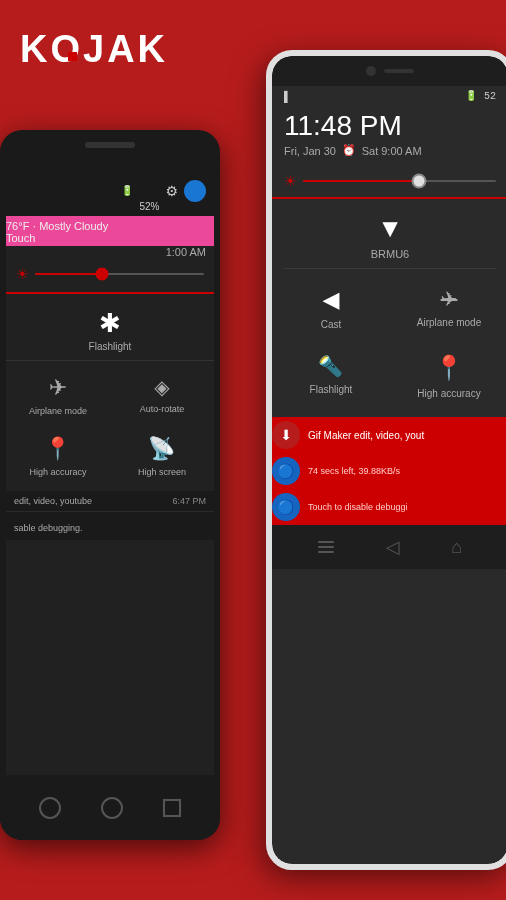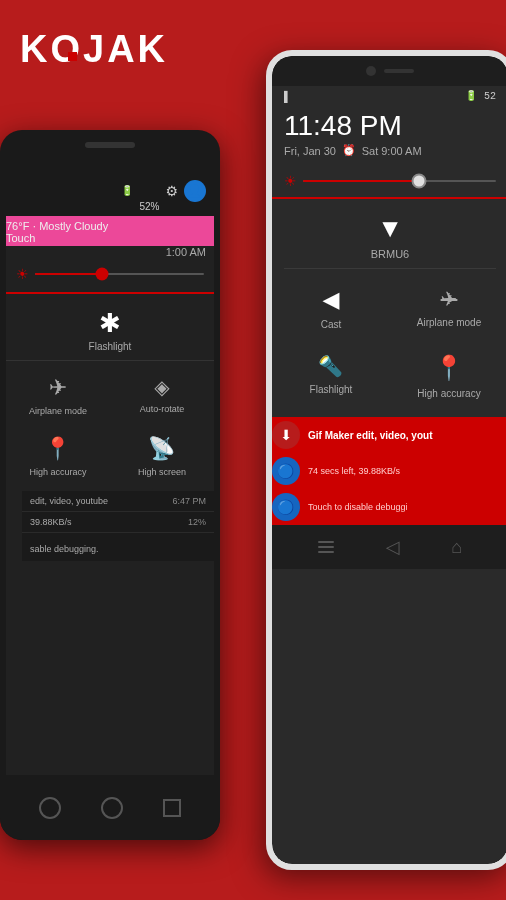--- a/index.html
+++ b/index.html
@@ -347,28 +347,24 @@
       <div class="quick-item">
         <span class="quick-icon">📍</span>
         <span class="quick-label">High accuracy</span>
       </div>
       <div class="quick-item">
         <span class="quick-icon">📡</span>
         <span class="quick-label">High screen</span>
       </div>
     </div>
 
-    <div style="background:#1a1a1a;flex:1;margin-left:16px;">
+    <div style="background:#1a1a1a;flex:1;">
       <div style="display:flex;justify-content:space-between;padding:5px 8px;border-bottom:1px solid #2a2a2a;">
         <span style="font-size:9px;color:#aaa;">edit, video, youtube</span>
         <span style="font-size:9px;color:#888;">6:47 PM</span>
-      </div>
-      <div style="display:flex;justify-content:space-between;padding:5px 8px;border-bottom:1px solid #2a2a2a;">
-        <span style="font-size:9px;color:#aaa;">39.88KB/s</span>
-        <span style="font-size:9px;color:#888;">12%</span>
       </div>
       <div style="padding:5px 8px;">
         <span style="font-size:9px;color:#aaa;text-align:center;">sable debugging.</span>
       </div>
     </div>
   </div>
 
   <div class="nav-bar">
     <div class="nav-circle"></div>
     <div class="nav-circle"></div>
@@ -436,21 +432,21 @@
       <div class="right-quick-item">
         <span class="right-quick-icon active">📍</span>
         <span class="right-quick-label">High accuracy</span>
       </div>
     </div>
 
     <div style="background:#cc0000;">
       <div class="right-notif-item">
         <div class="notif-icon-circle notif-red">⬇</div>
         <div>
-          <div style="font-size:10px;color:#fff;font-weight:bold;">Gif Maker edit, video, yout</div>
+          <div style="font-size:10px;color:#fff;font-weight:normal;">Gif Maker edit, video, yout</div>
         </div>
       </div>
       <div class="right-notif-item">
         <div class="notif-icon-circle notif-blue" style="background:#1565c0;">🔵</div>
         <div style="font-size:9px;color:#ffcccc;">74 secs left, 39.88KB/s</div>
       </div>
       <div class="right-notif-item">
         <div class="notif-icon-circle notif-blue" style="background:#1565c0;">🔵</div>
         <div style="font-size:9px;color:#ffcccc;">Touch to disable debuggi</div>
       </div>

